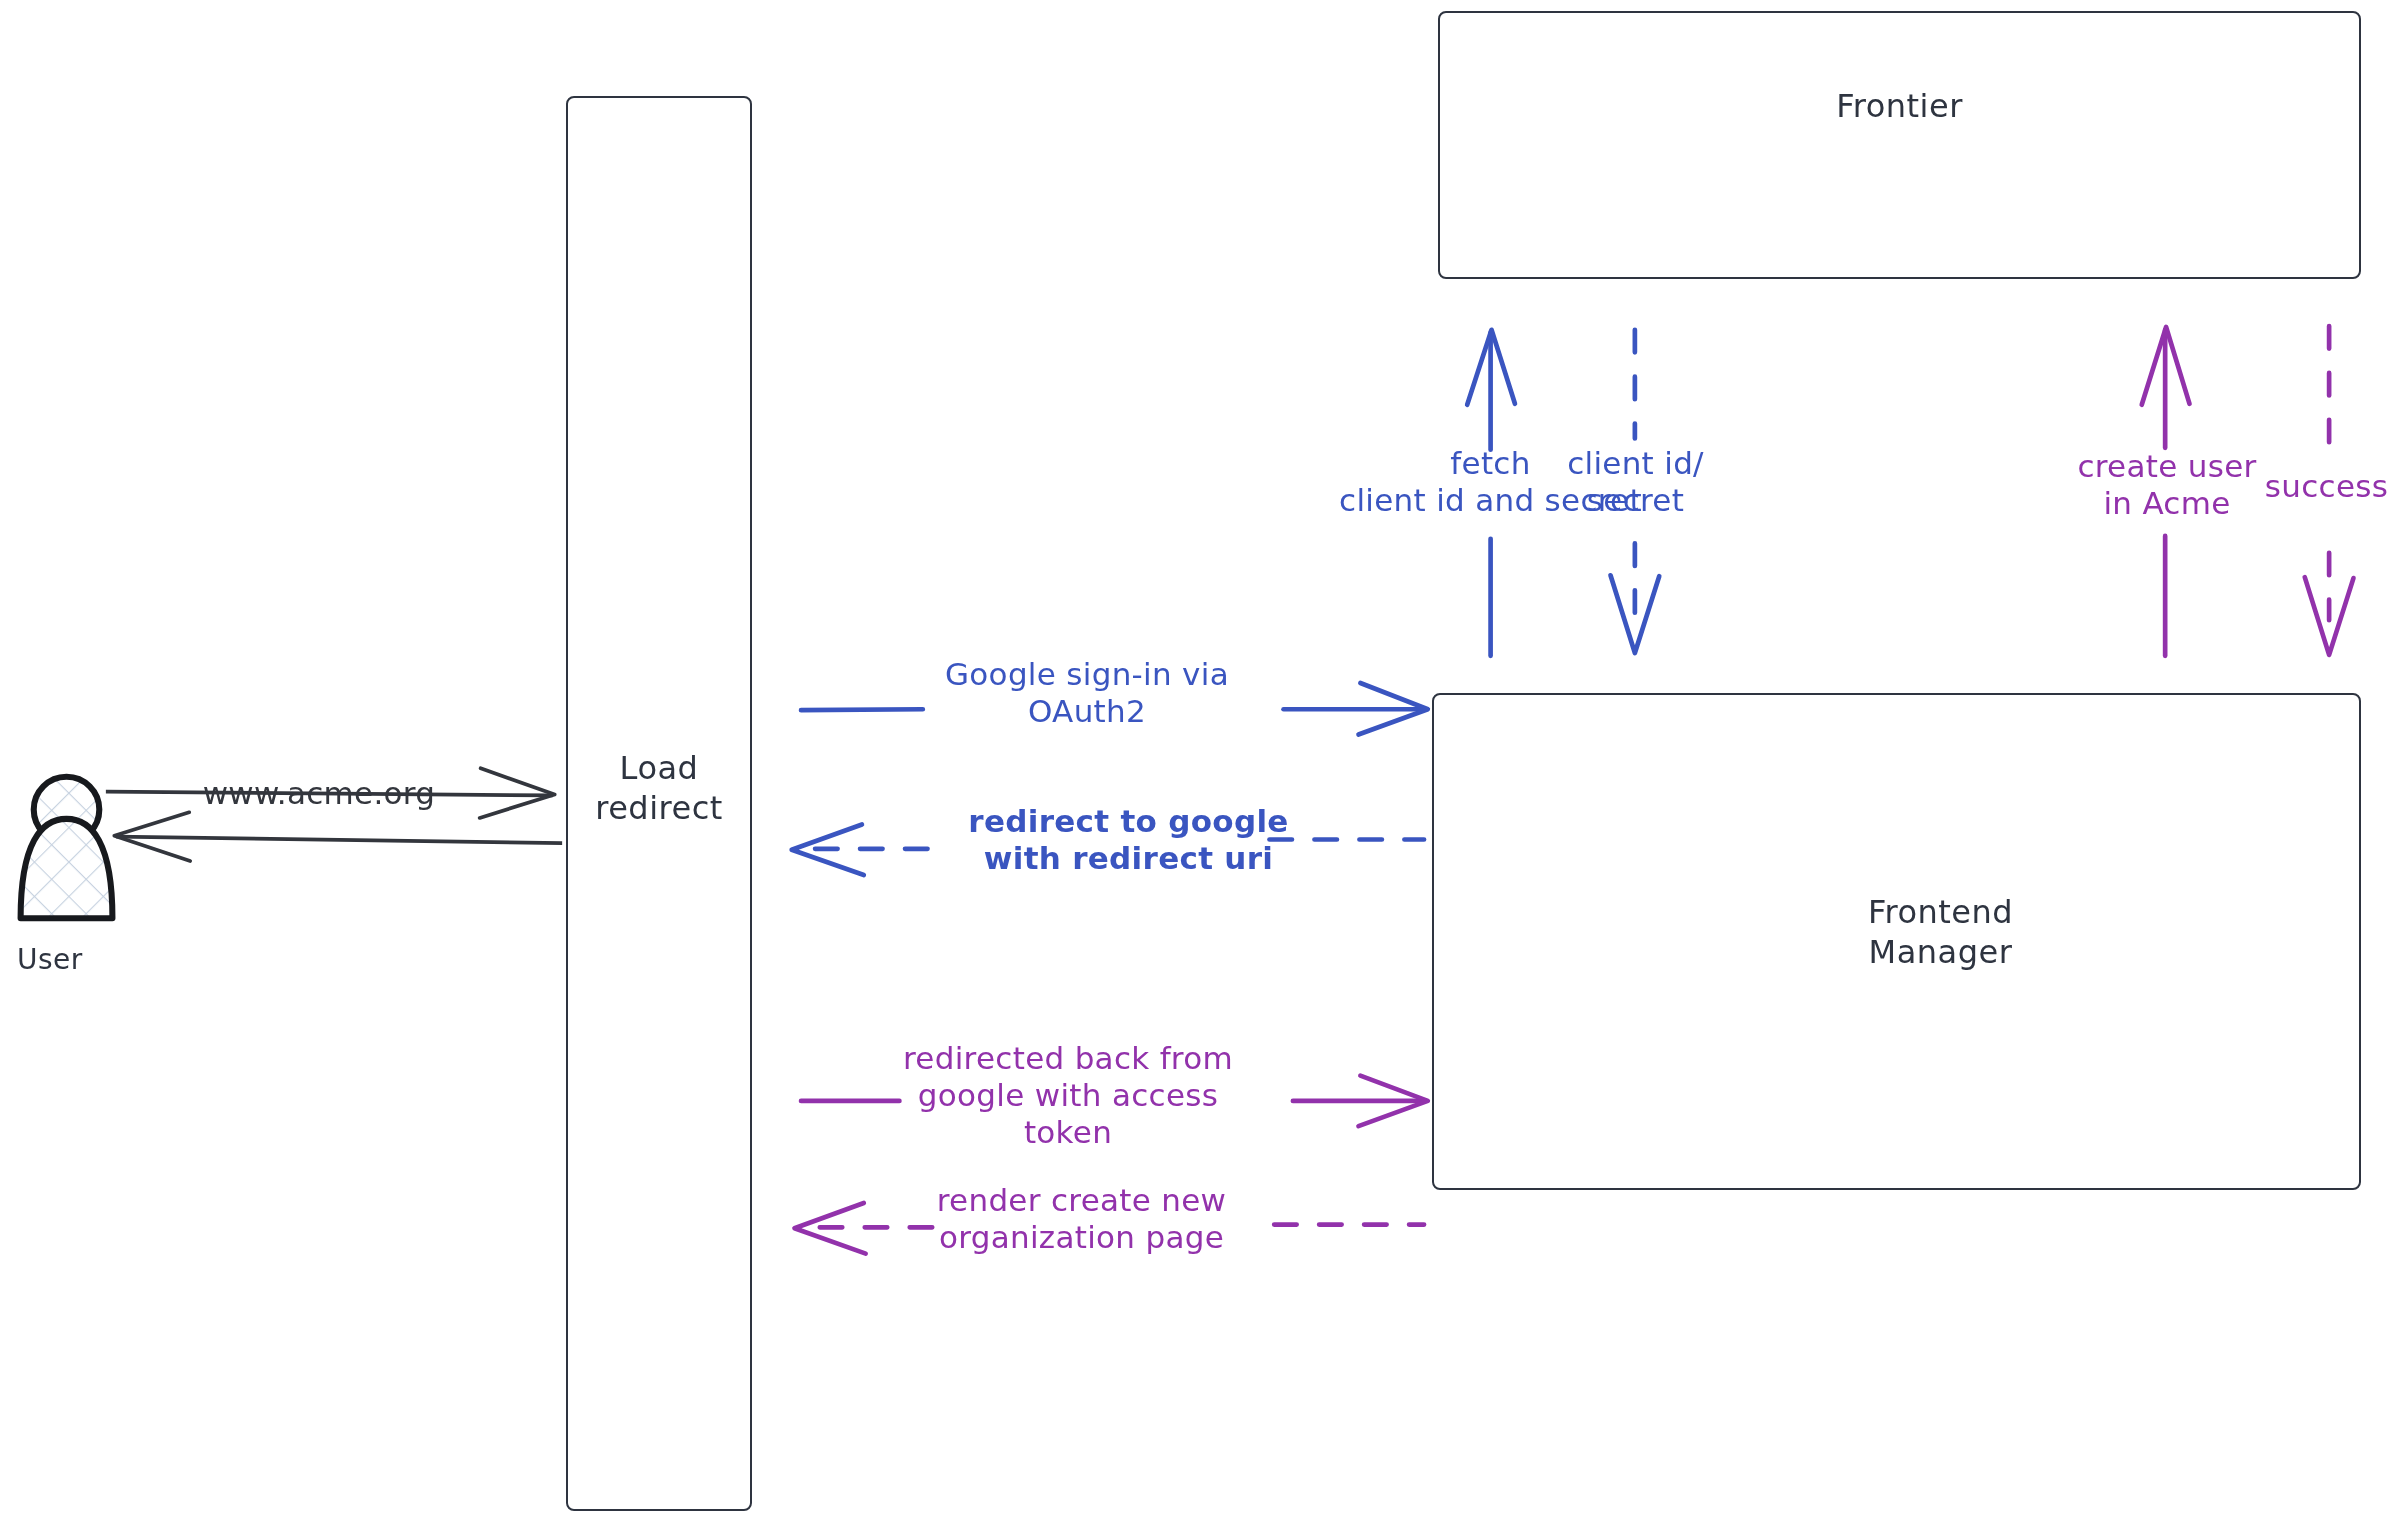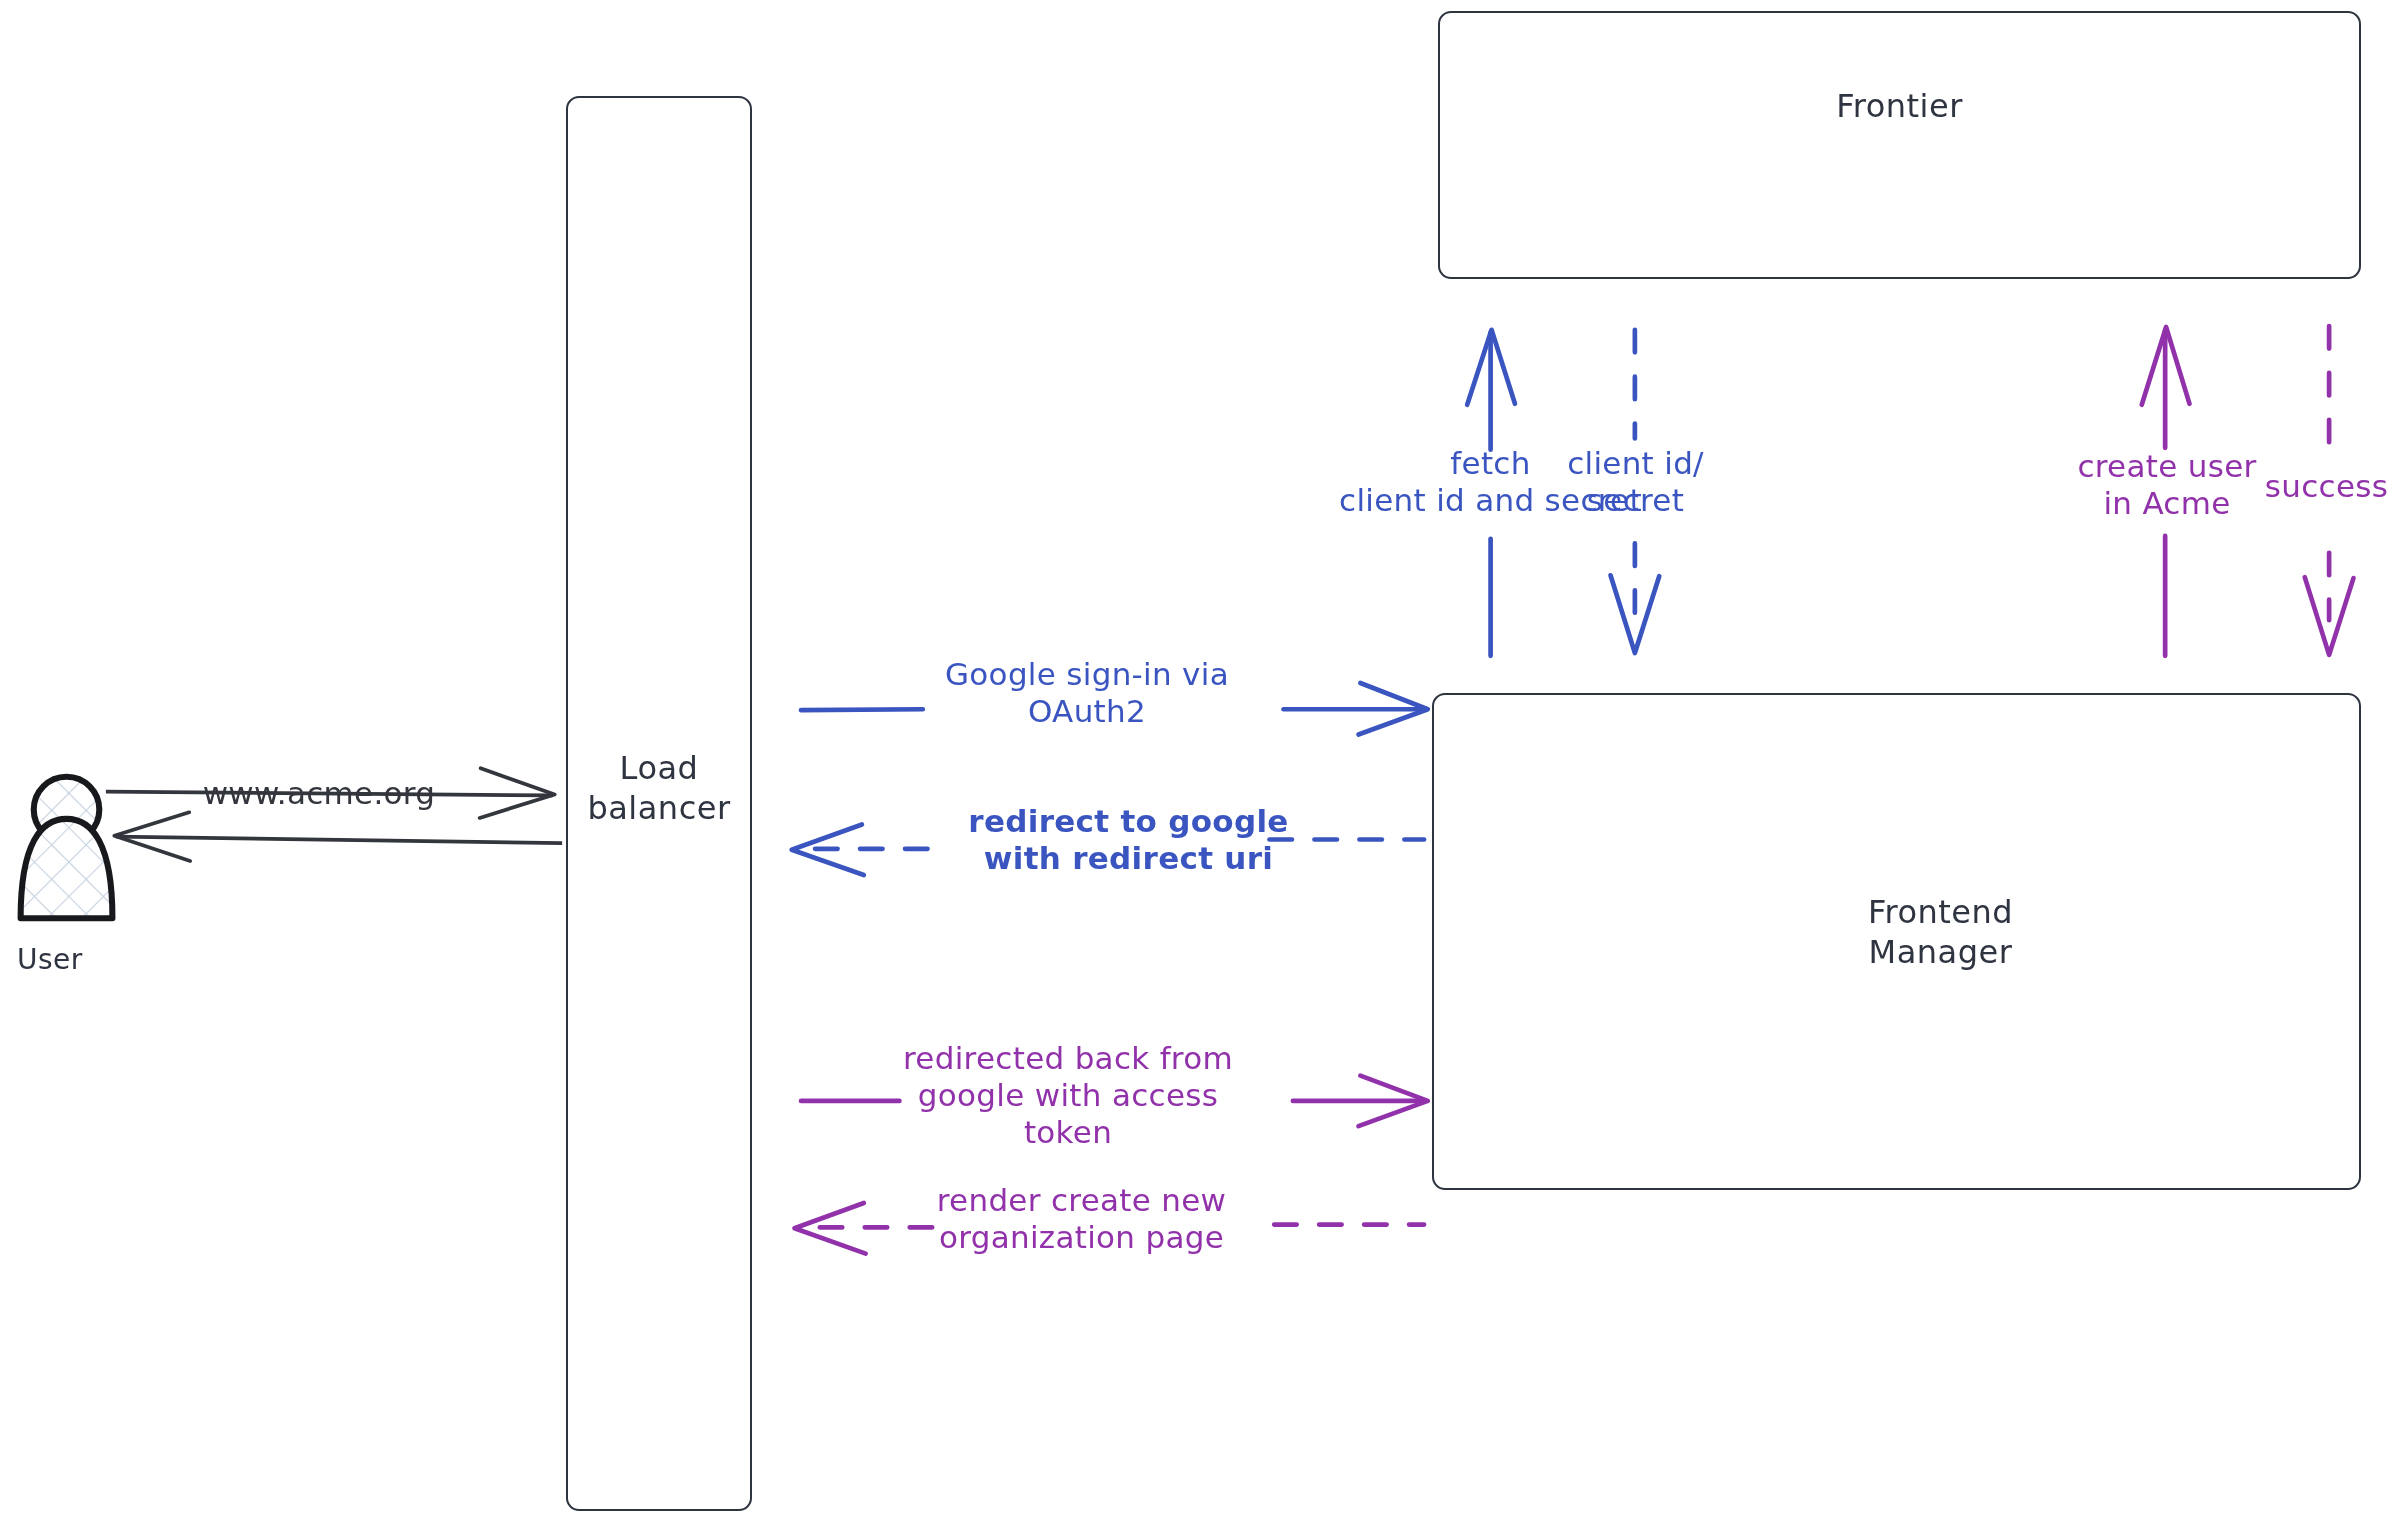--- a/index.html
+++ b/index.html
@@ -2,21 +2,21 @@
 <html style="font-size:15px"><head>
 <meta charset="utf-8">
 <style>
   html,body{margin:0;padding:0;background:#ffffff;}
   body{width:2405px;height:1530px;position:relative;overflow:hidden;
        font-family:"DejaVu Sans", sans-serif;}
   #stage{position:absolute;inset:0;width:2405px;height:1530px;}
   svg.layer{position:absolute;top:0;left:0;width:2405px;height:1530px;overflow:visible;}
 
   .nodebox{position:absolute;box-sizing:border-box;background:#ffffff;
-           border:2.8px solid #2e3440;border-radius:13px;}
+           border:2.8px solid #2e3440;border-radius:8px;}
   .nodelabel{position:absolute;width:100%;text-align:center;color:#2e3440;
              font-size:32px;line-height:1.25;white-space:pre-line;letter-spacing:0.5px;}
 
   .edgelabel{position:absolute;text-align:center;white-space:pre-line;
              font-size:31px;line-height:1.2;letter-spacing:0.3px;}
   .blue{color:#3a55c0;}
   .purple{color:#9232ab;}
   .dark{color:#33363d;}
 
   .actor-label{position:absolute;color:#2e3440;font-size:28px;letter-spacing:0.5px;}
@@ -94,21 +94,21 @@
 
     <g>
       <path d="M 2486 348 L 2486 480" stroke="#9232ab" stroke-width="5" fill="none" stroke-dasharray="24 26" stroke-linecap="round"></path>
       <path d="M 2486 590 L 2486 662" stroke="#9232ab" stroke-width="5" fill="none" stroke-dasharray="24 26" stroke-linecap="round"></path>
       <path d="M 2460 616 L 2486 699 L 2512 617" stroke="#9232ab" stroke-width="5" fill="none" stroke-linecap="round" stroke-linejoin="round"></path>
     </g>
   </svg>
 
   <div class="nodebox" style="left:566px; top:96px; width:186px; height:1415px;">
     <div class="nodelabel" style="top:650px;">Load
-balancer</div>
+redirect</div>
   </div>
 
   <div class="nodebox" style="left:1438px; top:11.2px; width:923px; height:268px;">
     <div class="nodelabel" style="top:73px;">Frontier</div>
   </div>
 
   <div class="nodebox" style="left:1432px; top:693px; width:929px; height:497px;">
     <div class="nodelabel" style="top:197px;padding-left:44px;">Frontend
 Manager</div>
   </div>

